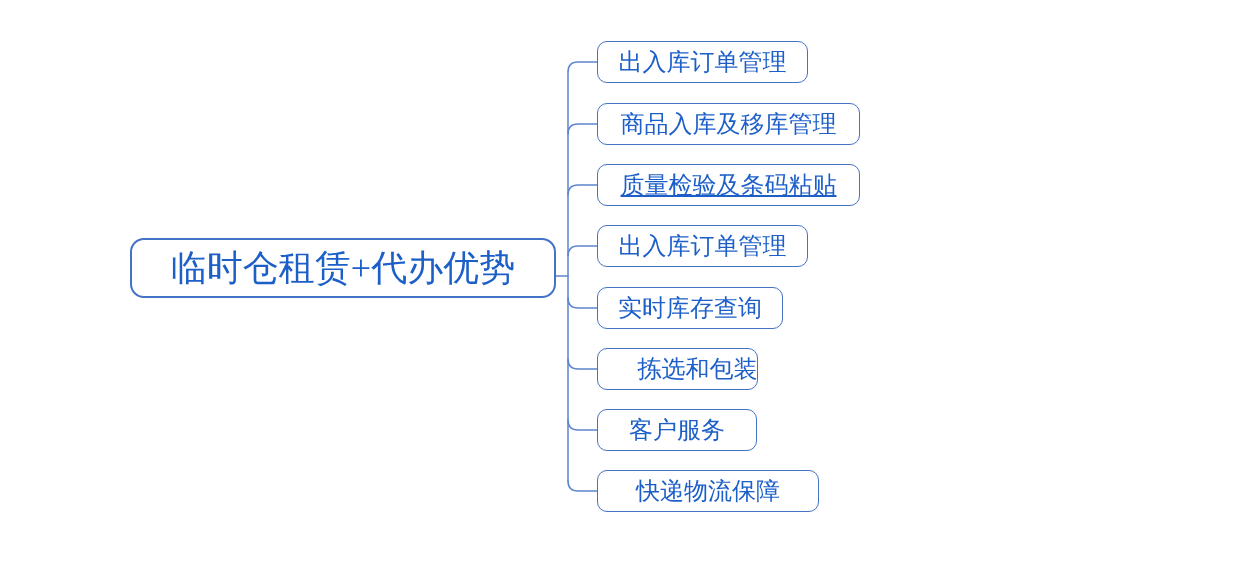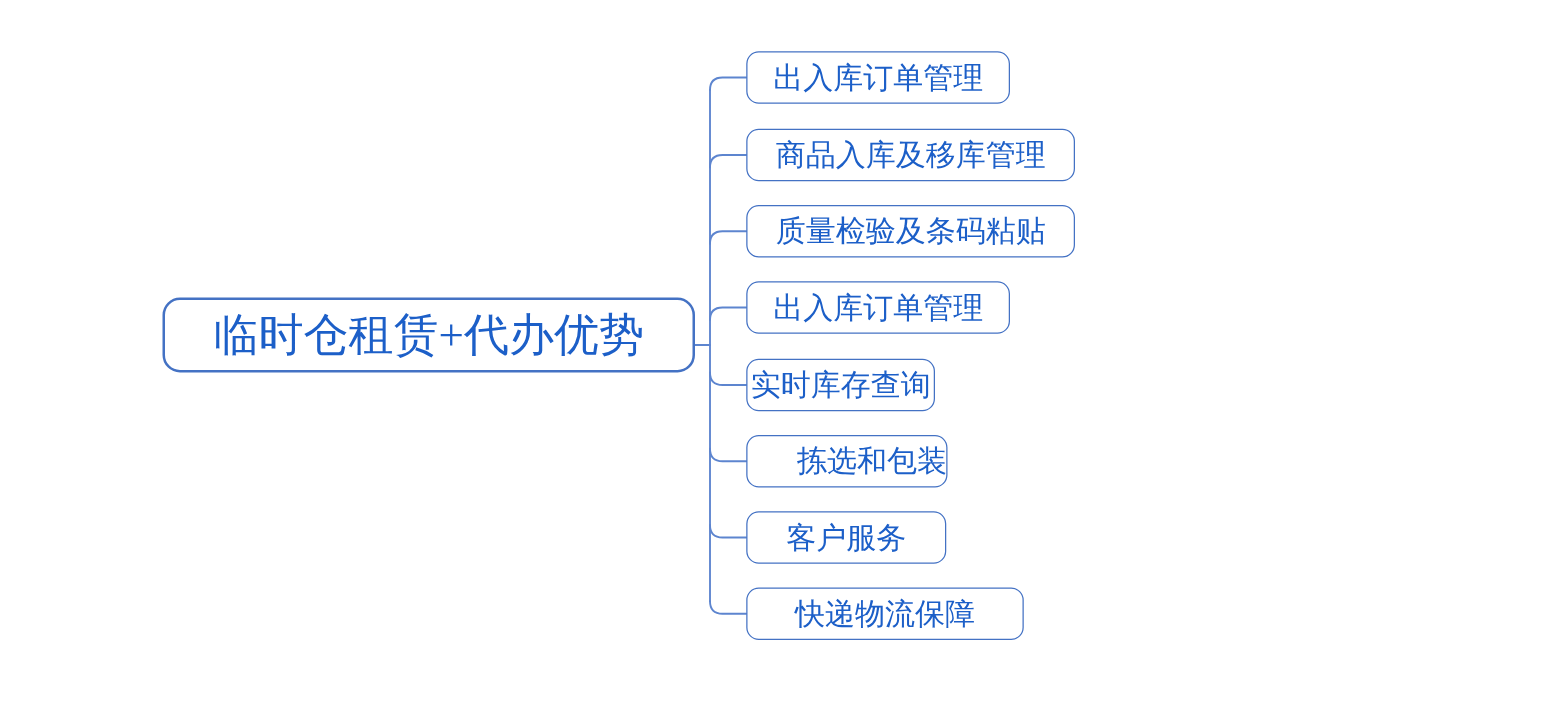--- a/index.html
+++ b/index.html
@@ -44,23 +44,23 @@
   .branch-node {
     left: 597px;
     height: 42px;
     border-radius: 10px;
     font-size: 24px;
     border-width: 1.8px;
   }
 
   .b0 { top: 41px;  width: 211px; }
   .b1 { top: 103px; width: 263px; }
-  .b2 { top: 164px; width: 263px; }
+  .b2 { top: 164px; width: 263px; text-decoration: underline; }
   .b3 { top: 225px; width: 211px; }
-  .b4 { top: 287px; width: 151px; }
+  .b4 { top: 287px; width: 186px; }
   .b5 { top: 348px; width: 161px; padding-left: 40px; }
   .b6 { top: 409px; width: 160px; justify-content: center; }
   .b7 { top: 470px; width: 222px; }
 </style>
 </head>
 <body>
 
 <div class="canvas">
 
   <svg class="connector-layer" width="1234" height="576" viewBox="0 0 1234 576" fill="none" stroke="#5D85CF" stroke-width="1.5" stroke-linecap="round">

